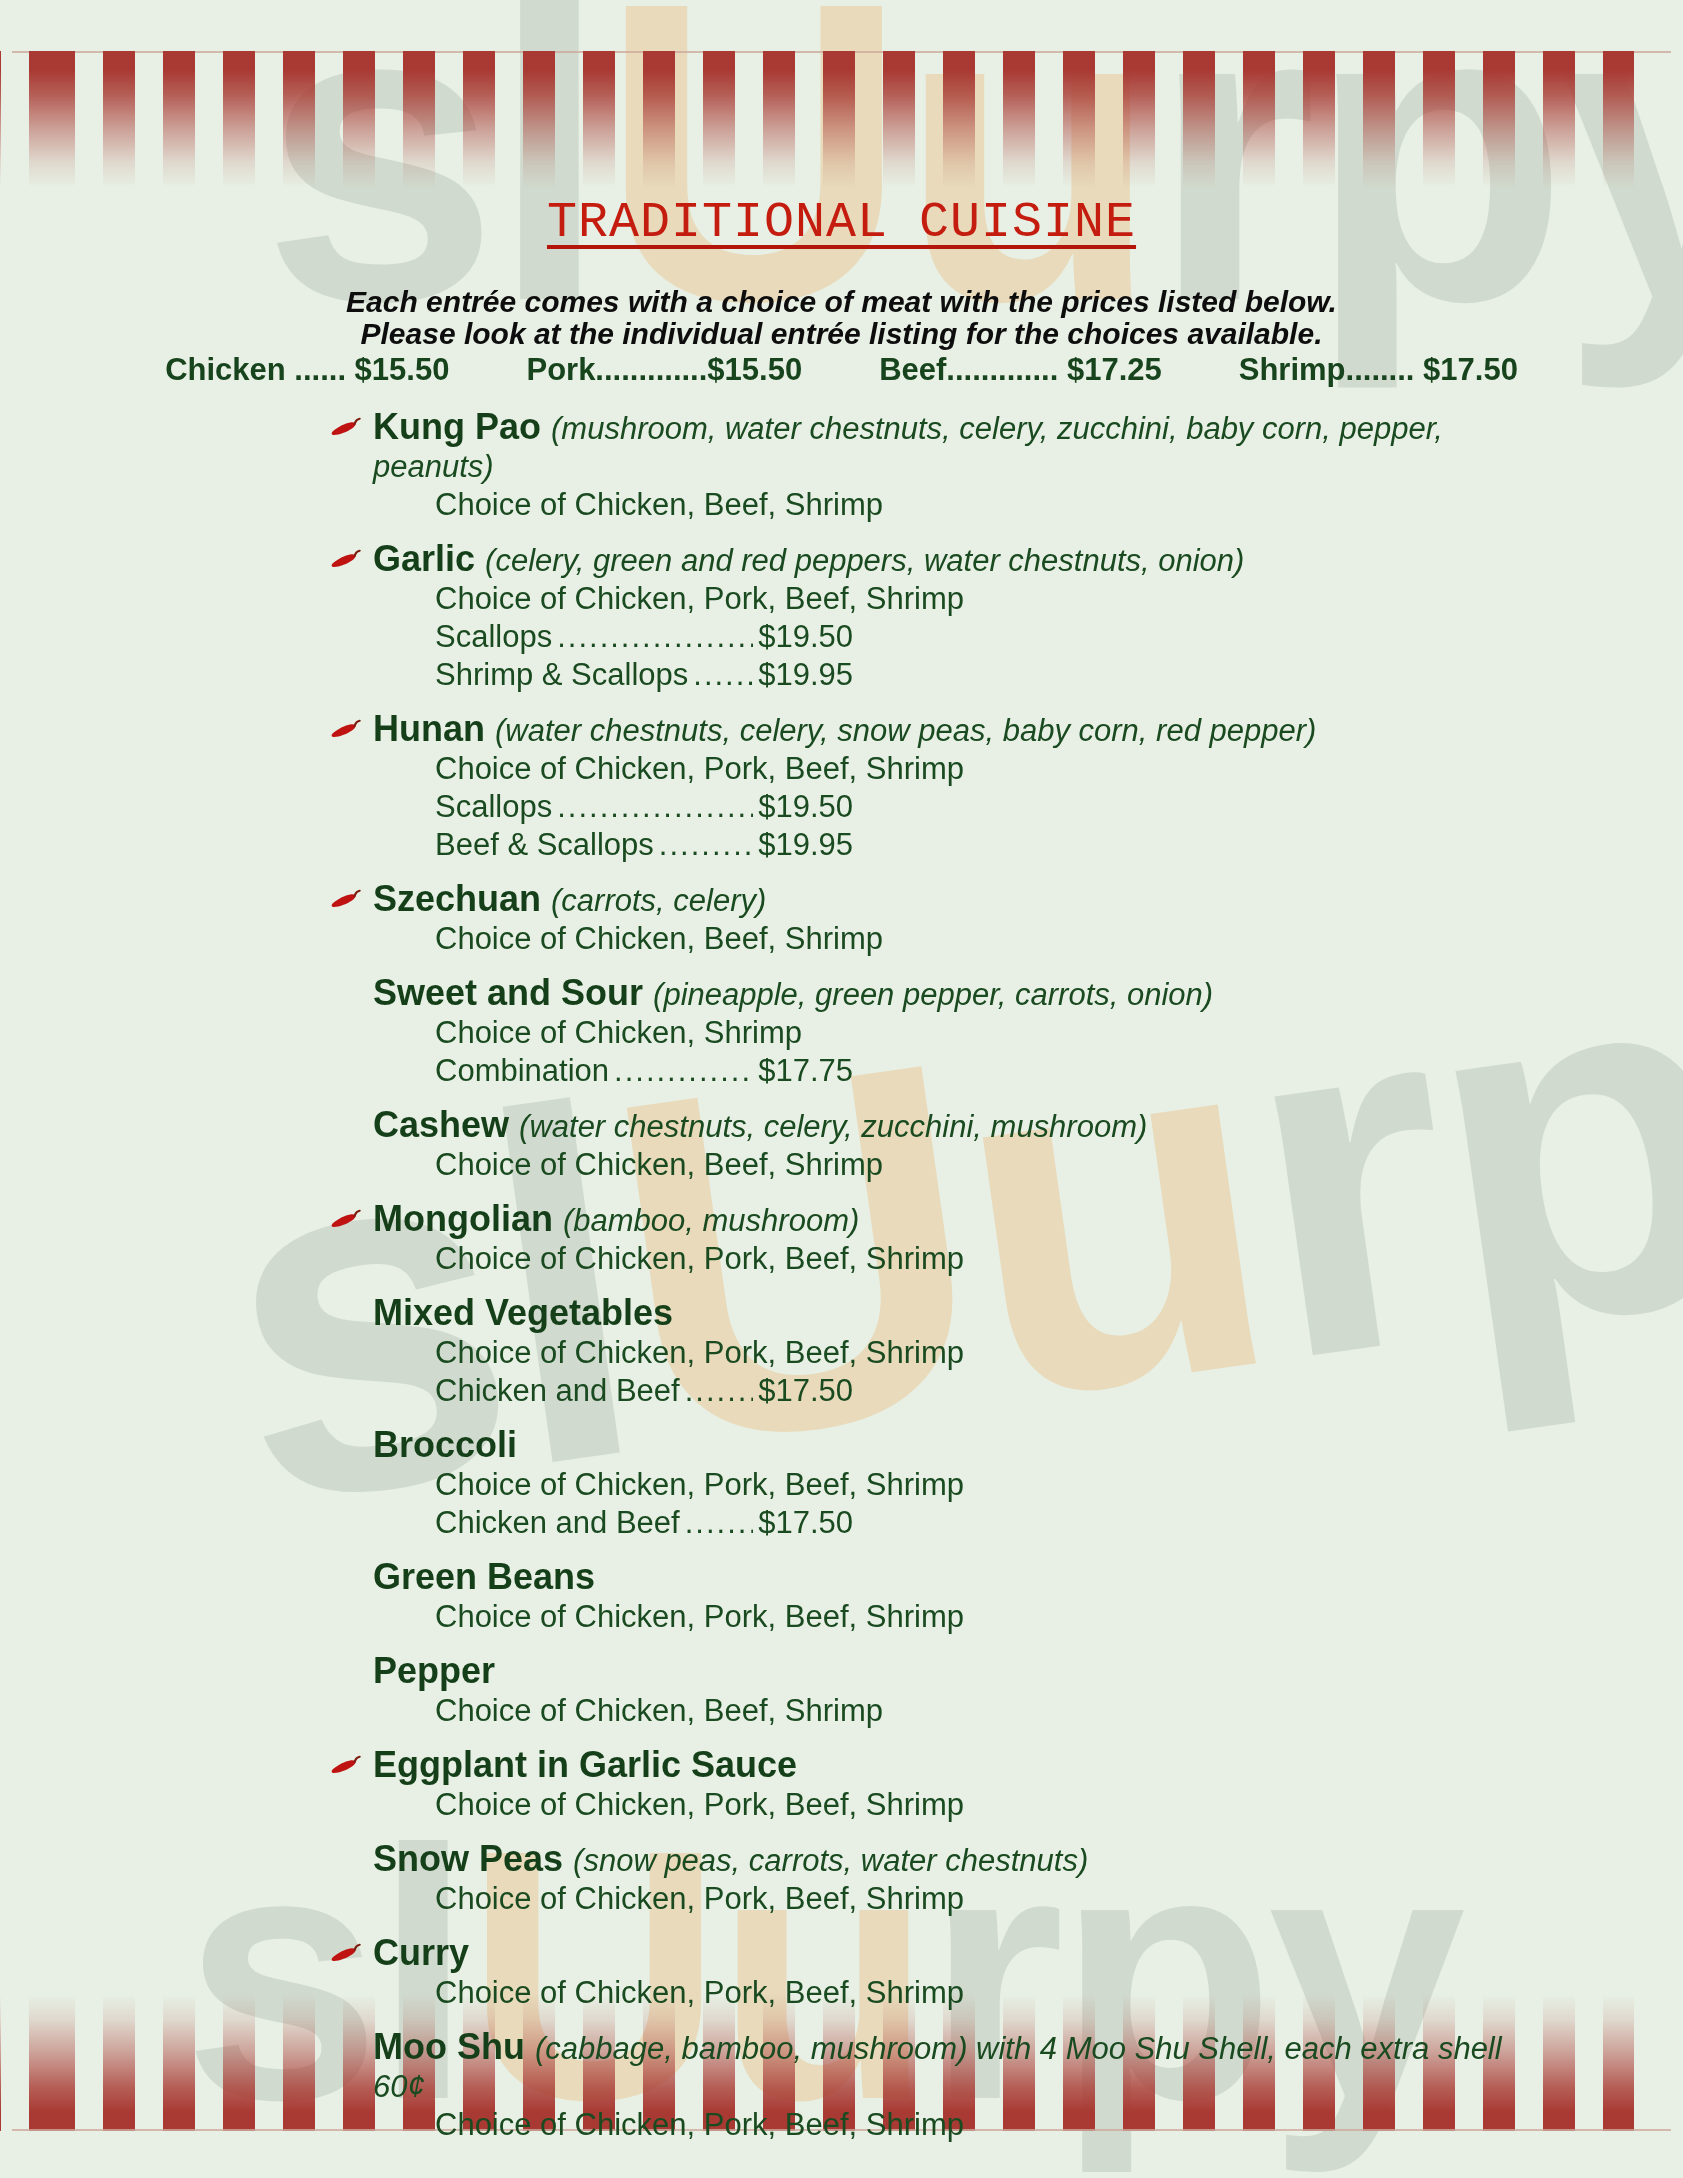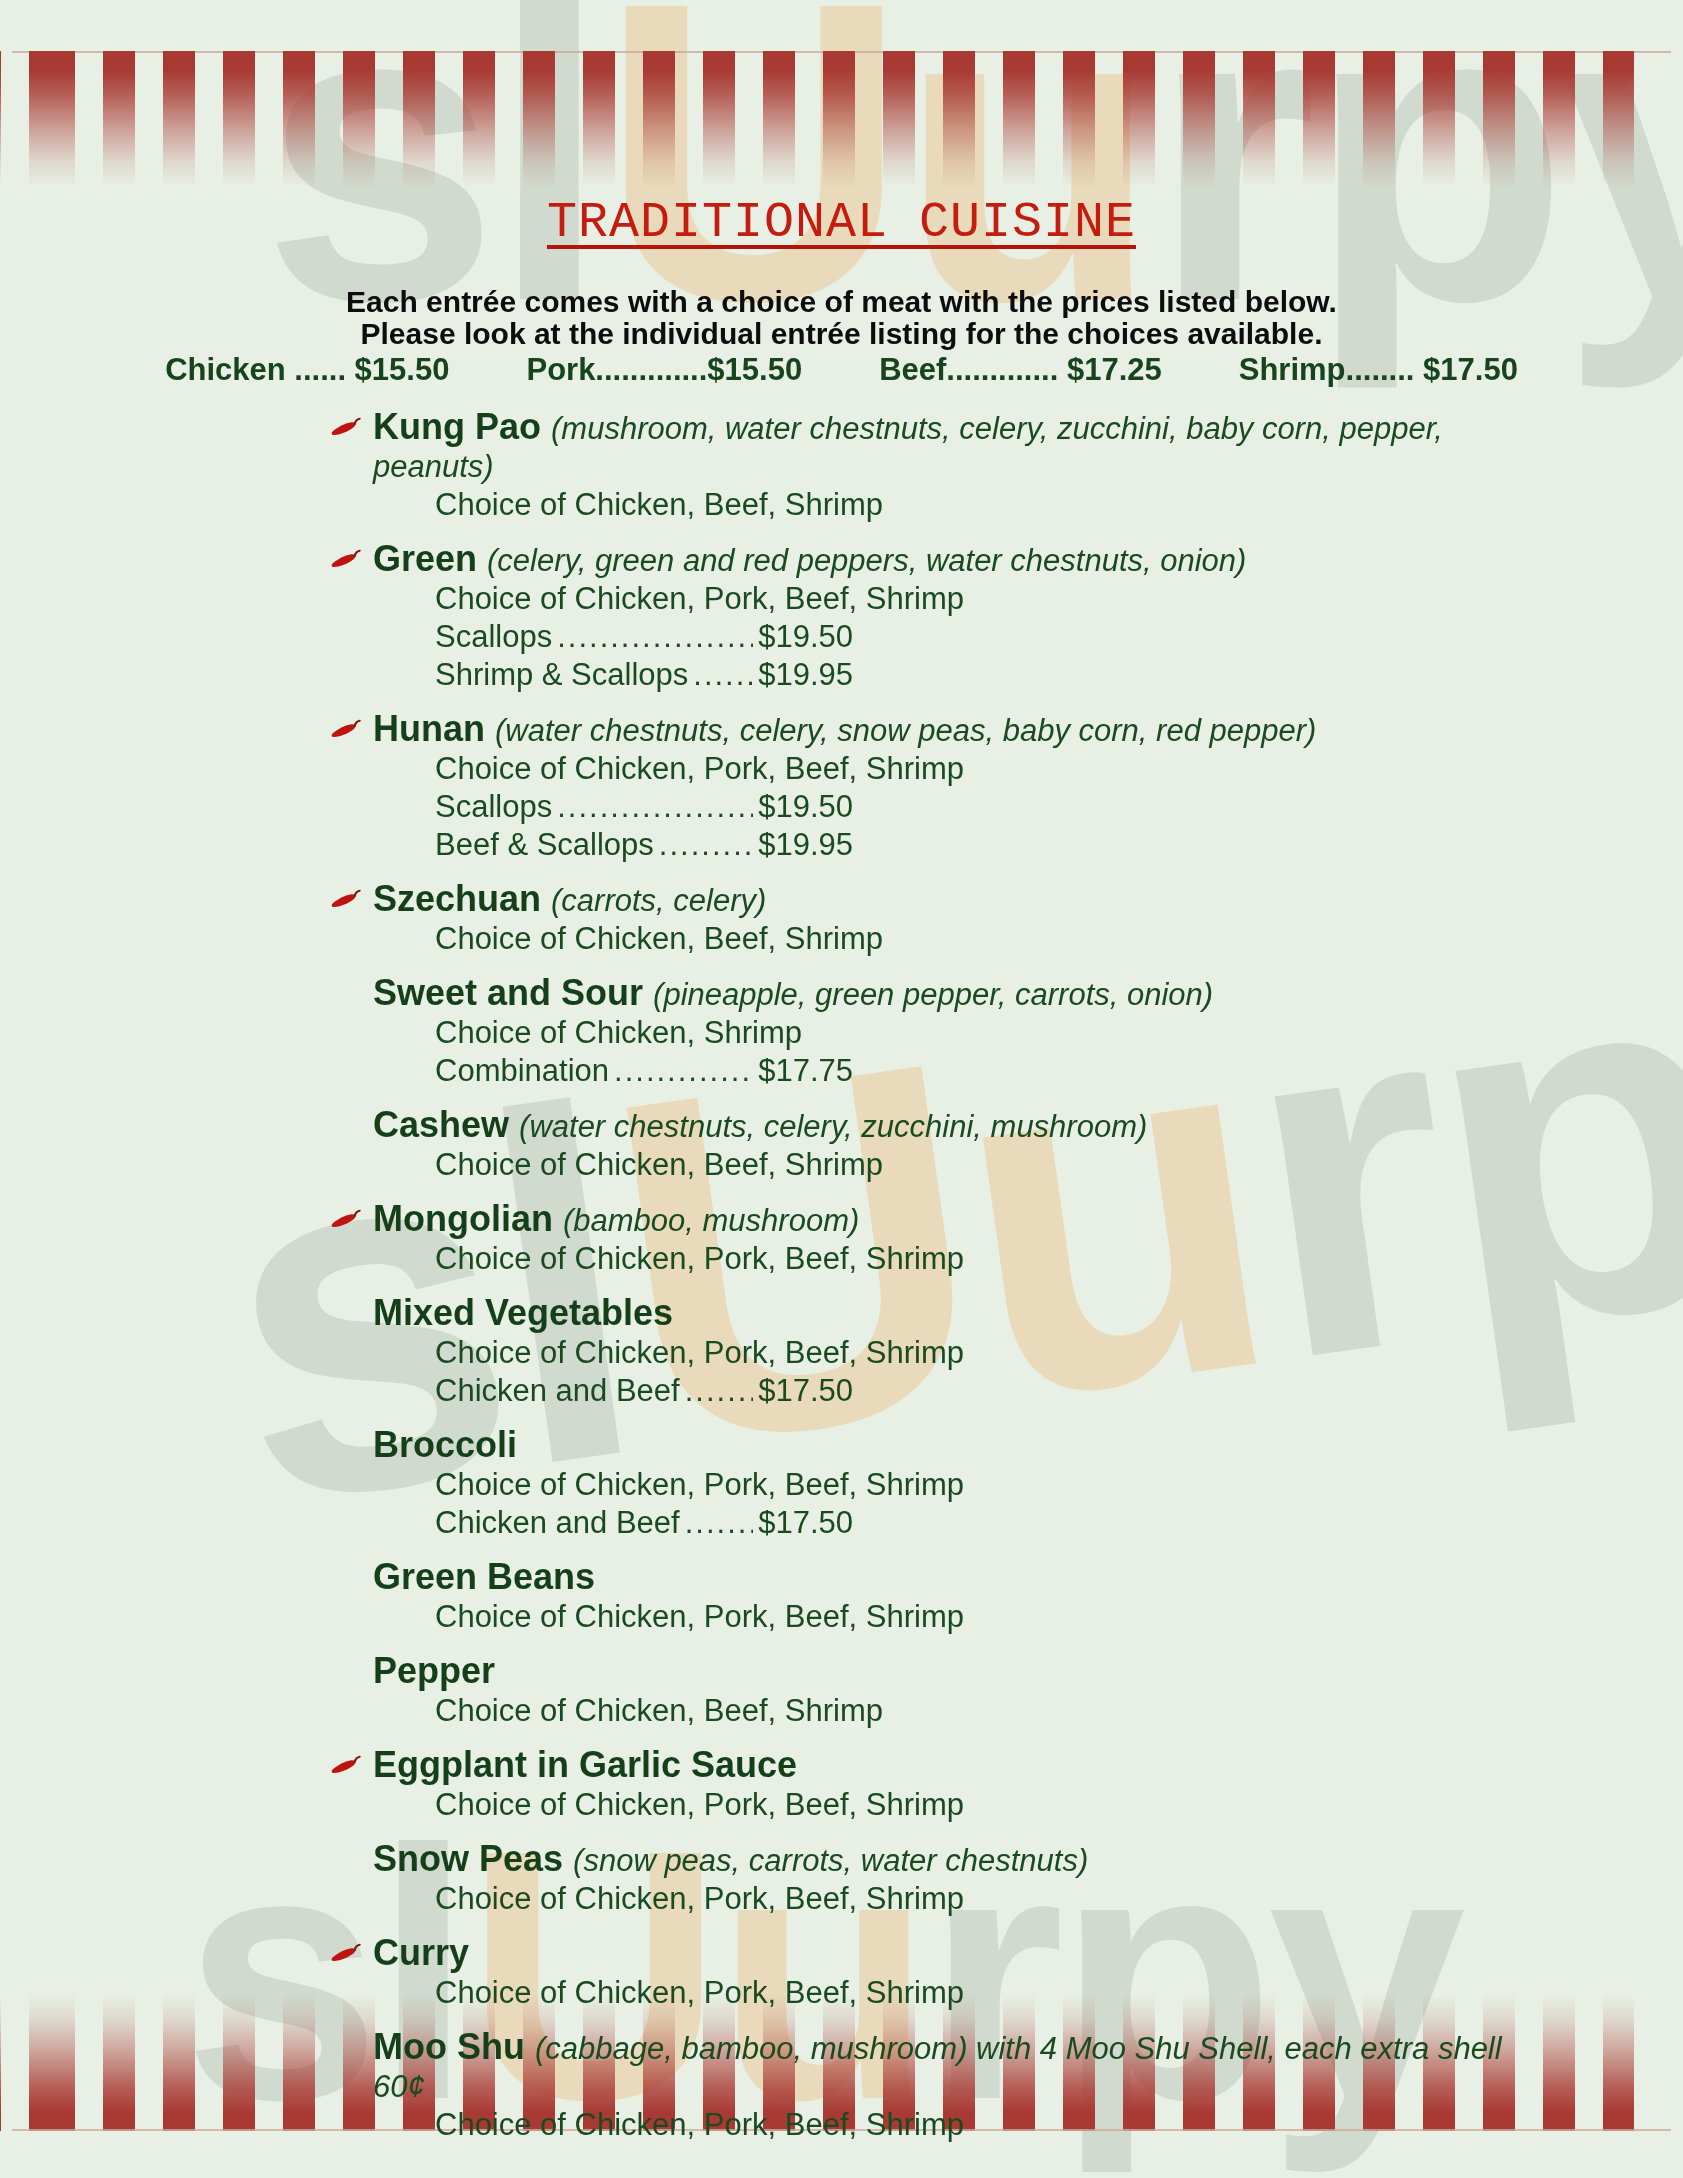--- a/index.html
+++ b/index.html
@@ -34,21 +34,21 @@
   .hairline { position:absolute; left:12px; right:12px; height:2px; background:rgba(205,170,158,.8); z-index:2; }
   .hairline.top { top:51px; }
   .hairline.bottom { top:2129px; }
   
   .title {
     position:absolute; top:194px; left:0; width:100%; z-index:3;
     text-align:center; font-size:50px; letter-spacing:1px; color:#c41d10;
     text-decoration:underline; text-decoration-thickness:4px;
     text-underline-offset:9px; text-decoration-color:#b3150b;font-family:Liberation Mono, monospace;
   }
-  .note { position:absolute; left:0; width:100%; z-index:3; text-align:center; font-weight:bold; color:#0d0d0d; font-size:30px; }
+  .note { position:absolute; left:0; width:100%; z-index:3; text-align:center; font-weight:bold; color:#0d0d0d; font-size:30px;font-style:italic; }
   .note1 { top:285px; }
   .note2 { top:317px; }
   .base-prices {
     position:absolute; top:352px; left:0; width:100%; z-index:3;
     display:flex; justify-content:center; gap:77px;
     color:#17441d; font-weight:bold; font-size:31px;
   }
   
   .menu { position:absolute; top:400px; left:373px; width:1148px; z-index:3; color:#1a4a20; font-size:31px; }
   .group { margin-bottom:16px;margin-top:8px; }
@@ -99,21 +99,21 @@
       </div>
       <div class="line sub">Choice of Chicken, Beef, Shrimp</div>
     </div>
 
     <div class="group">
       <div class="line name-line">
         <svg class="chili" viewBox="0 0 34 24">
             <path d="M3.5 20.5 C1.5 19.5 2.5 17.5 5 15.5 C10 11.5 17 8 22.5 7 C26.5 6.3 29 7.2 28.5 9.2 C27.8 12 22 15.8 15.5 18.3 C10.5 20.2 5.5 21.3 3.5 20.5 Z" fill="#bf1311"></path>
             <path d="M27.5 8.5 C28.5 5.5 30.5 3.5 33 3" stroke="#7e1b0e" stroke-width="2.4" fill="none" stroke-linecap="round"></path>
           </svg>
-        <span class="name">Green</span><span class="desc">(celery, green and red peppers, water chestnuts, onion)</span>
+        <span class="name">Garlic</span><span class="desc">(celery, green and red peppers, water chestnuts, onion)</span>
       </div>
       <div class="line sub">Choice of Chicken, Pork, Beef, Shrimp</div>
       <div class="line sub leader">
           <span class="lbl">Scallops</span>
           <span class="dots">...........................................................................................</span>
           <span class="price">$19.50</span>
         </div>
       <div class="line sub leader">
           <span class="lbl">Shrimp &amp; Scallops</span>
           <span class="dots">...........................................................................................</span>

